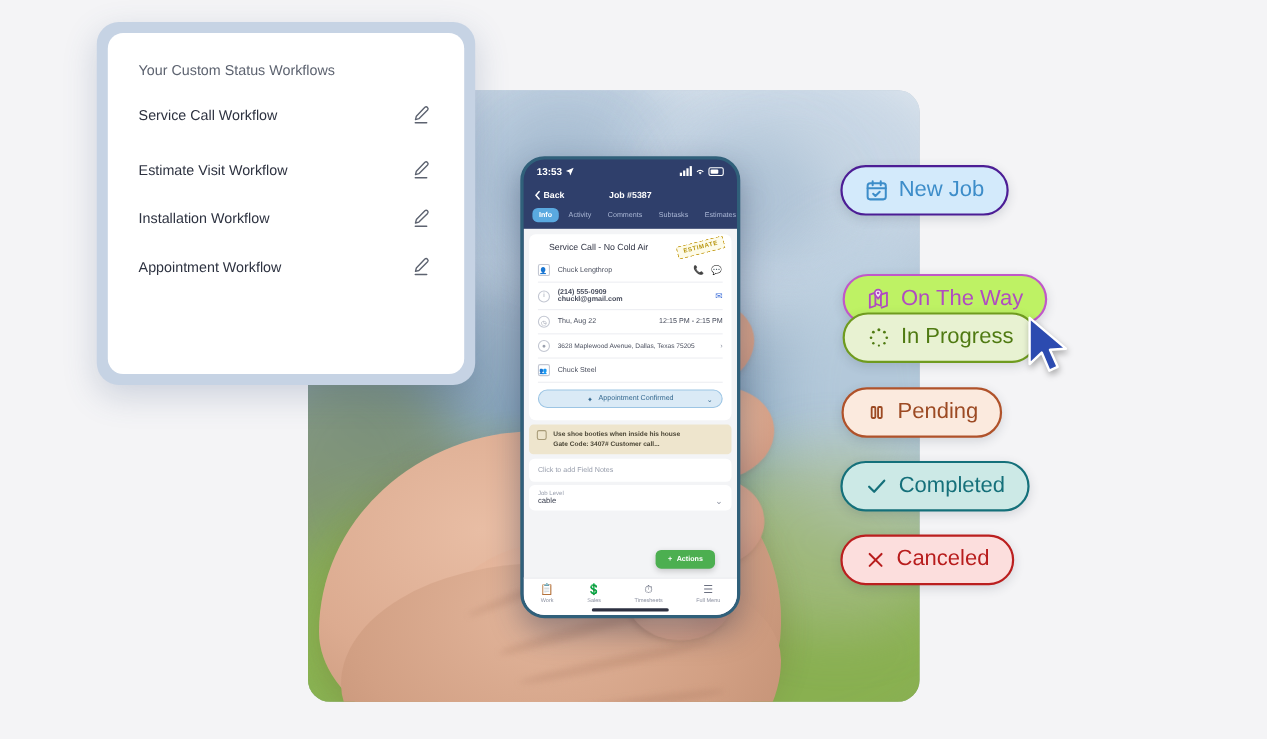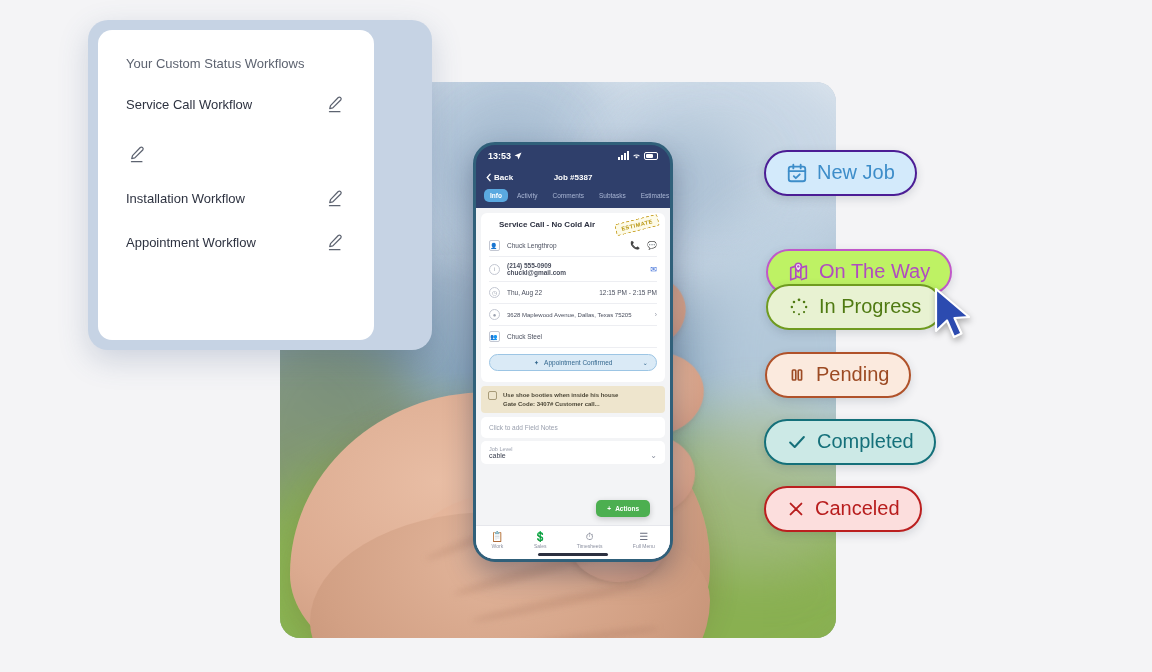--- a/index.html
+++ b/index.html
@@ -99,21 +99,21 @@
   .phone-nav { height: 20px; display: flex; align-items: center; padding: 0 10px; color: #fff; font-size: 8px; position: relative; }
   .phone-nav .back { display: flex; align-items: center; gap: 3px; font-weight: bold; }
   .phone-nav .title { position: absolute; left: 0; right: 0; text-align: center; font-weight: bold; font-size: 8px; }
 
   .phone-tabs { display: flex; gap: 3px; padding: 2px 8px 6px; }
   .phone-tabs .tab { font-size: 6.5px; color: #a9b6d4; padding: 3px 6px; border-radius: 5px; white-space: nowrap; }
   .phone-tabs .tab.active { background: #5aa9e0; color: #fff; font-weight: bold; }
 
   .phone-body { background: #f3f4f6; height: calc(100% - 48px); padding: 5px 5px 0; }
   .card { background: #fff; border-radius: 6px; padding: 7px 8px; position: relative; }
-  .job-title { font-size: 8px; font-weight: bold; color: #2c3040; padding-left: 10px; }
+  .job-title { font-size: 8px; font-weight: normal; color: #2c3040; padding-left: 10px; }
   .stamp {
     position: absolute; right: 6px; top: 6px; transform: rotate(-14deg);
     border: 1px dashed #c9a227; color: #b8960f; font-size: 5.5px; font-weight: bold;
     padding: 2px 5px; border-radius: 2px; letter-spacing: .6px; background: #fdfbe9;
   }
   .row { display: flex; align-items: center; gap: 7px; padding: 5px 0; border-bottom: 1px solid #edeef2; font-size: 6.5px; color: #4a4f5e; }
   .row:last-child { border-bottom: none; }
   .row .ico { width: 11px; height: 11px; flex: 0 0 11px; border-radius: 50%; border: 1px solid #c3c7d2; display: flex; align-items: center; justify-content: center; color: #9aa0ae; font-size: 6px; }
   .row .ico.sq { border-radius: 2px; }
   .row .grow { flex: 1; }
@@ -150,21 +150,21 @@
 
   
   .panel-outer {
     position: absolute; left: 88px; top: 20px;
     width: 344px; height: 330px;
     background: #c6d3e4; border-radius: 20px;
     box-shadow: 0 10px 30px rgba(70,90,130,.22);
   }
   .panel {
     position: absolute; left: 10px; top: 10px;
-    width: 276px; height: 310px;
+    width: 324px; height: 310px;
     background: #fff; border-radius: 14px;
     padding: 26px 28px;
   }
   .panel-head { font-size: 13px; color: #5d6370; margin-bottom: 22px; }
   .wf-row { display: flex; align-items: center; justify-content: space-between; }
   .wf-name { font-size: 13px; color: #2d3240; }
   .wf-sub { font-size: 13px; color: #9aa0ac; margin-top: 6px; }
   .pencil { width: 22px; height: 22px; display:flex; align-items:center; justify-content:center; cursor: pointer; }
   .gap1 { height: 28px; } .gap2 { height: 22px; }
 
@@ -413,20 +413,21 @@
         <span class="pencil">
           <svg width="19" height="19" viewBox="0 0 24 24">
             <path d="M15.5 3.2a2.2 2.2 0 0 1 3.1 3.1L8.6 16.3l-3.9 1 1-3.9z" fill="none" stroke="#5d6370" stroke-width="1.6" stroke-linejoin="round"></path>
             <path d="M4.5 21h13" stroke="#5d6370" stroke-width="1.8" stroke-linecap="round"></path>
           </svg>
         </span>
       </div>
 
       <div class="gap1"></div>
       <div class="wf-row">
+        <span class="wf-name">Estimate Visit Workflow</span>
         <span class="pencil">
           <svg width="19" height="19" viewBox="0 0 24 24">
             <path d="M15.5 3.2a2.2 2.2 0 0 1 3.1 3.1L8.6 16.3l-3.9 1 1-3.9z" fill="none" stroke="#5d6370" stroke-width="1.6" stroke-linejoin="round"></path>
             <path d="M4.5 21h13" stroke="#5d6370" stroke-width="1.8" stroke-linecap="round"></path>
           </svg>
         </span>
       </div>
 
       <div class="gap2"></div>
       <div class="wf-row">

